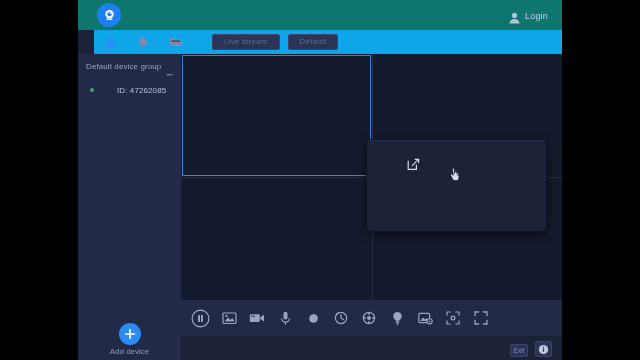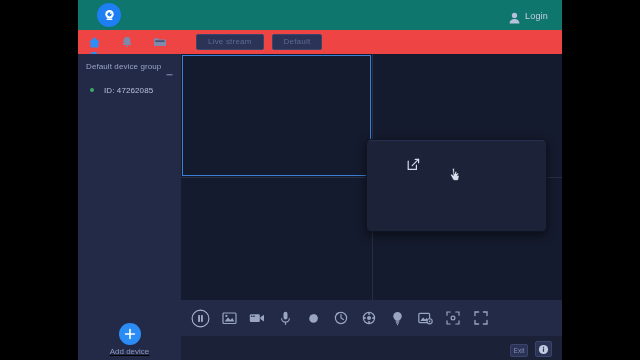--- a/index.html
+++ b/index.html
@@ -33,22 +33,22 @@
   .login {
     position: absolute; right: 14px; top: 8px; height: 15px;
     display: flex; align-items: center; gap: 5px;
     cursor: pointer;
   }
   .login .lbl { color: #c7d0e4; font-size: 9px; letter-spacing: .2px; }
   .person-icon { width: 11px; height: 12px; display: block; }
 
   
   .navbar {
-    position: absolute; left: 0; top: 30px; width: 484px; height: 24px;
-    background: #ef4444;
+    position: absolute; left: 16px; top: 30px; width: 484px; height: 24px;
+    background: #0ea5e9;
   }
   .navicons { position: absolute; left: 8px; top: 0; height: 24px; display: flex; align-items: center; gap: 17px; }
   .navicon { width: 16px; height: 16px; display: flex; align-items: center; justify-content: center; cursor: pointer; position: relative; }
   .navicon svg { display: block; }
   .navicon.active::after {
     content: ""; position: absolute; left: 5px; bottom: -4px;
     width: 6px; height: 2px; background: #2e8ef7; border-radius: 1px;
   }
   .tabs { position: absolute; left: 118px; top: 4px; display: flex; gap: 8px; }
   .tab {
@@ -64,30 +64,29 @@
     background: #232a48;
   }
   .group-row {
     position: absolute; left: 0; top: 4px; width: 103px; height: 16px;
     display: flex; align-items: center; cursor: pointer; text-align: right;
   }
   .group-row .glbl { color: #9aa5c4; font-size: 8px; padding-left: 8px; letter-spacing: .1px; }
   .chev { position: absolute; right: 8px; top: 6px; width: 7px; height: 4px; }
   .dev-row {
     position: absolute; left: 0; top: 29px; width: 103px; height: 14px;
-    display: flex; align-items: center; gap: 10px; padding-left: 12px; cursor: pointer;
+    display: flex; align-items: center; gap: 23px; padding-left: 12px; cursor: pointer;
   }
   .dot { width: 4px; height: 4px; border-radius: 50%; background: #3ea86a; flex: 0 0 auto; }
   .dev-row .dlbl { color: #b6c0d8; font-size: 8px; letter-spacing: .1px; }
 
   .add-device {
     position: absolute; left: 0; bottom: 4px; width: 103px;
     display: flex; flex-direction: column; align-items: center; gap: 2px;
     cursor: pointer;
-    text-decoration: underline;
   }
   .add-btn {
     width: 22px; height: 22px; border-radius: 50%;
     background: #2b8cf5; display: flex; align-items: center; justify-content: center;
   }
   .add-btn svg { display: block; }
   .add-lbl { color: #8e9bbd; font-size: 8px; }
 
   
   .videoarea {

